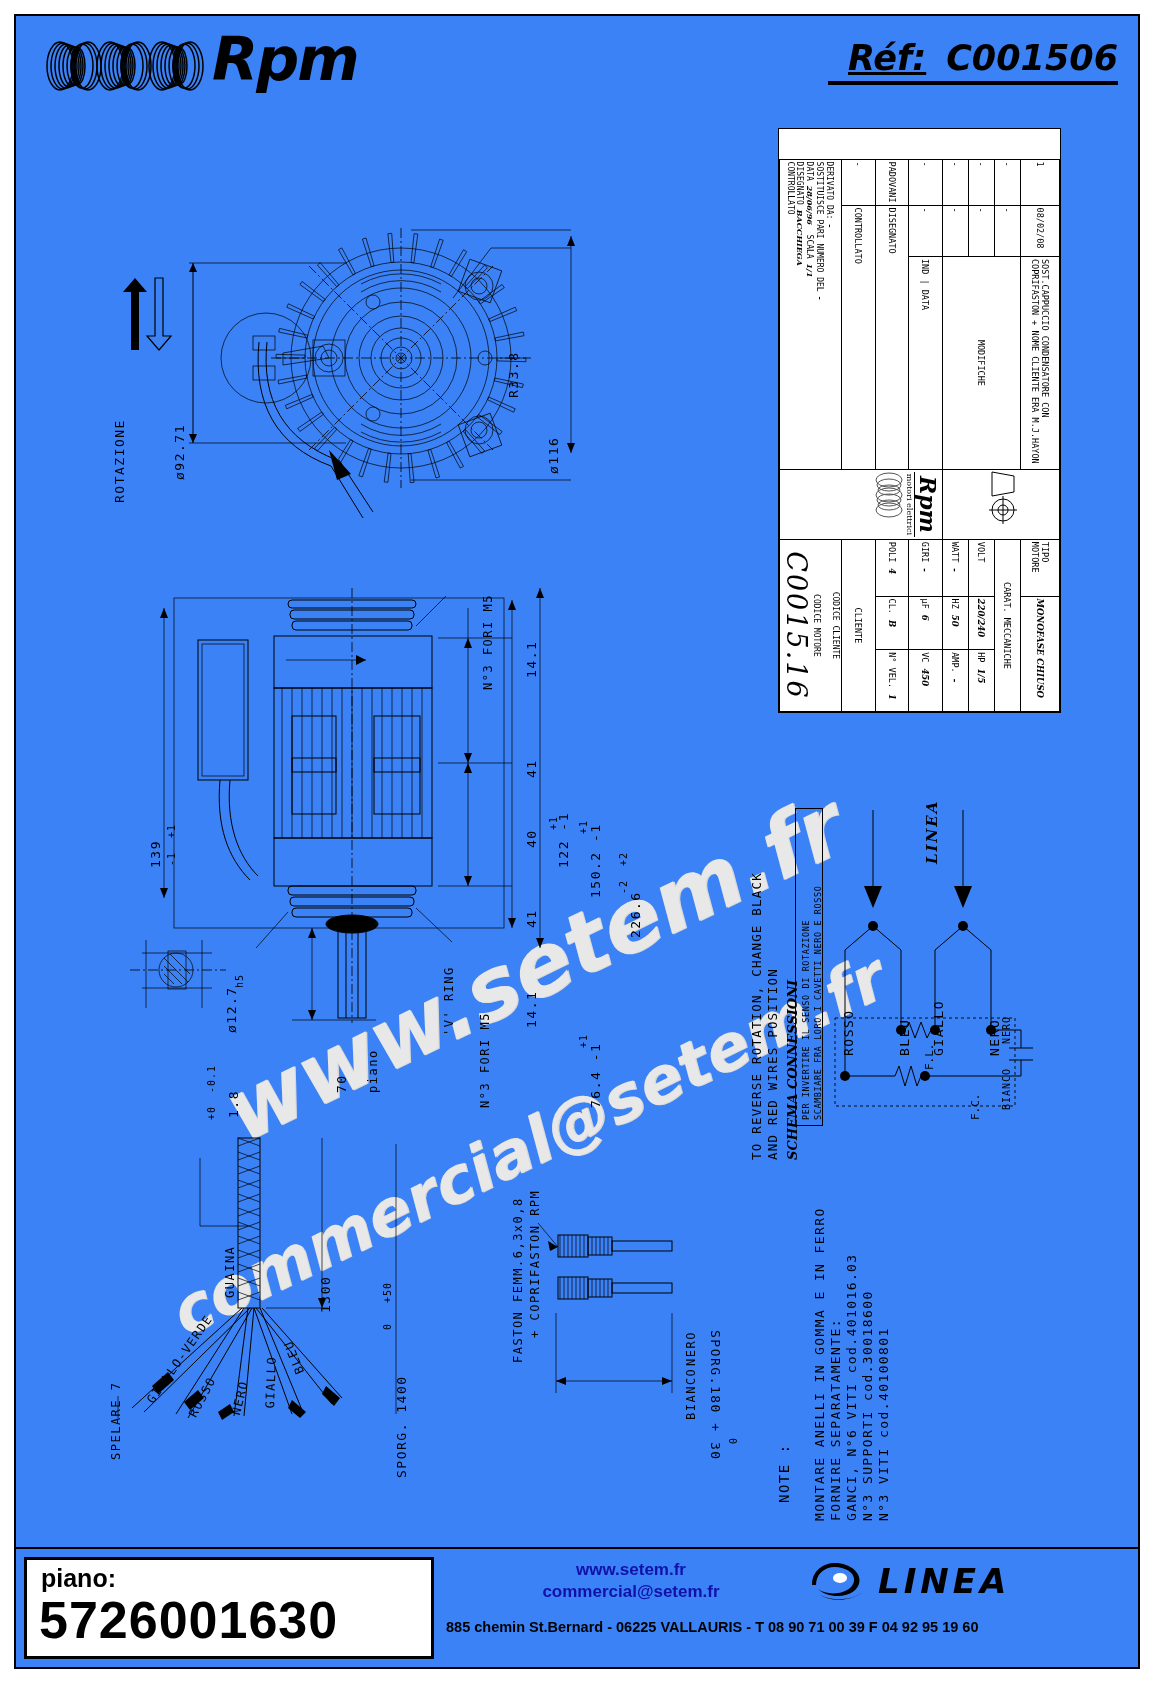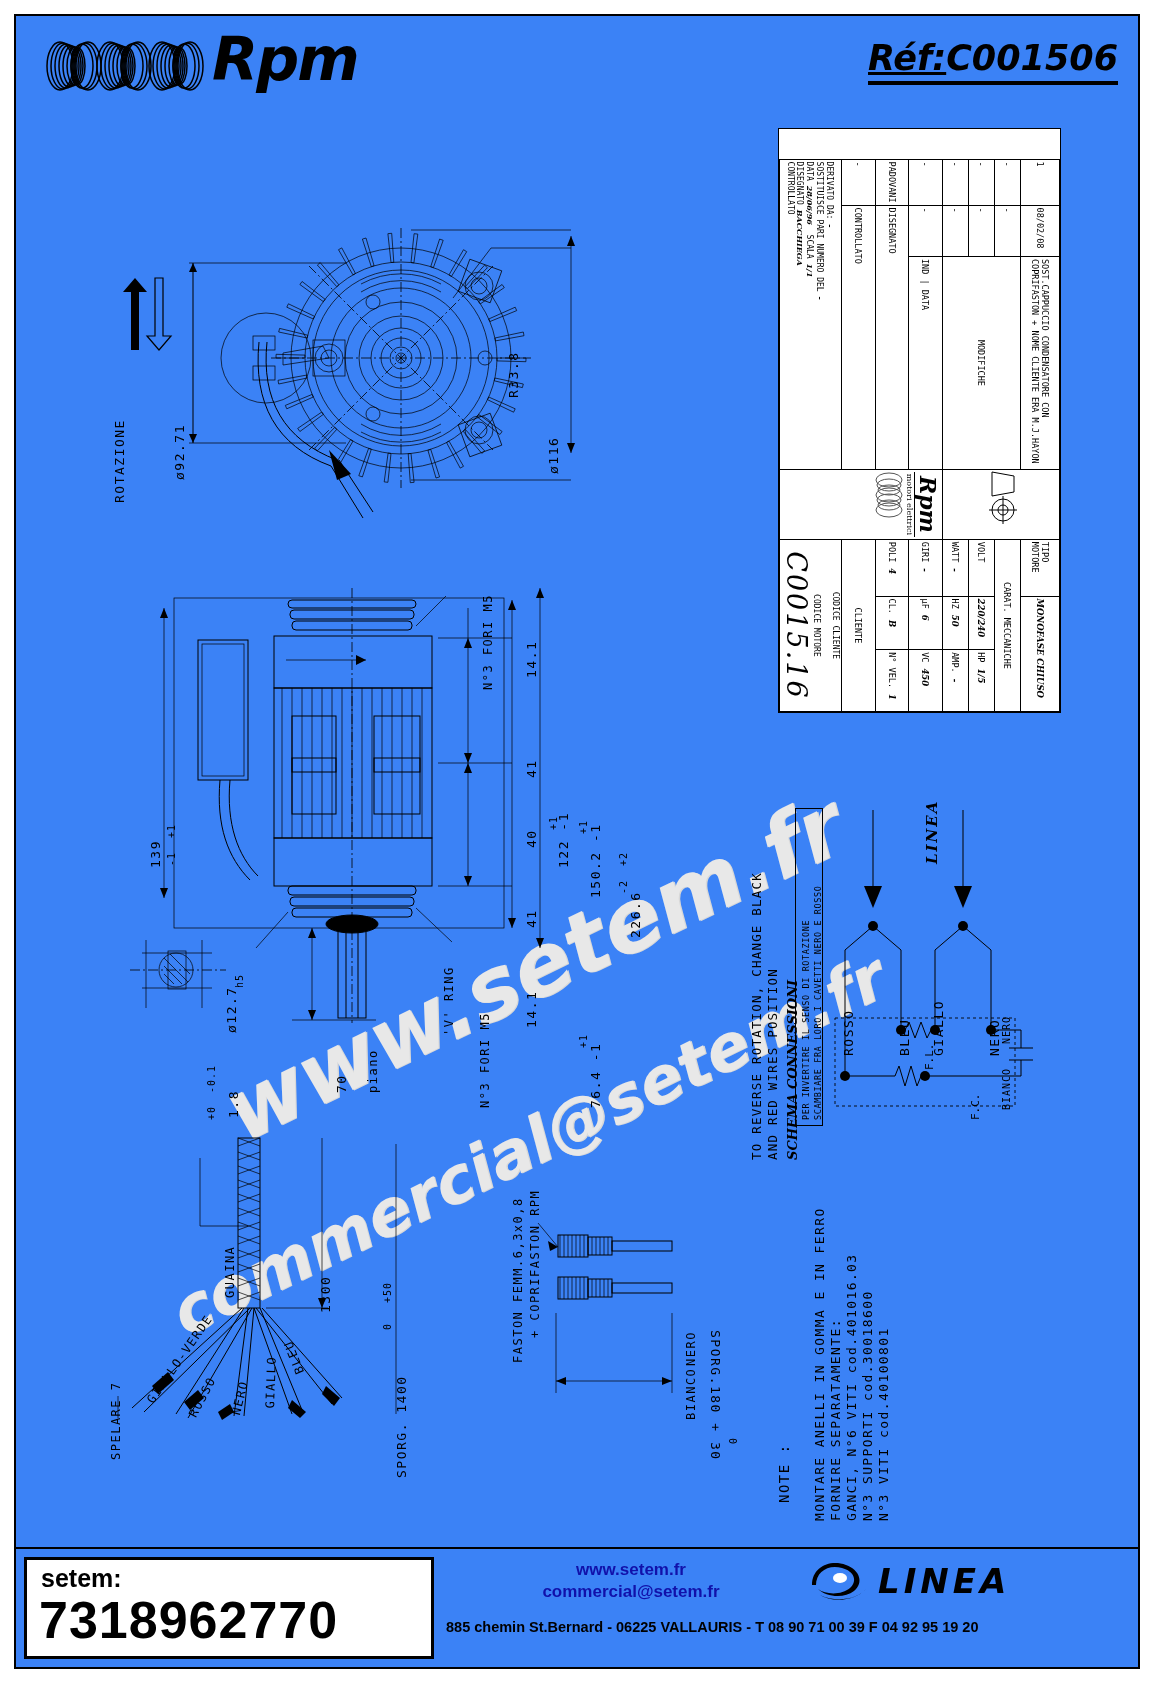--- a/index.html
+++ b/index.html
@@ -26,21 +26,21 @@
     font-family:"DejaVu Sans", sans-serif; font-style:italic; font-weight:bold;
     font-size:60px; letter-spacing:-2px; line-height:62px;
   }
 
   #ref-block {
     position:absolute; right:20px; top:22px; text-align:right;
     border-bottom:4px solid #000; padding-bottom:3px;
   }
   #ref-block .ref-lbl, #ref-block .ref-val {
     display:inline-block; font-family:"DejaVu Sans", sans-serif;
-    font-style:italic; font-weight:bold; font-size:35px; letter-spacing:0px;
+    font-style:italic; font-weight:bold; font-size:35px; letter-spacing:0px;margin-left:20px;
   }
   #ref-block .ref-lbl { text-decoration:underline; }
   #ref-block .ref-val { }
 
   
   #canvas { position:absolute; left:0; top:92px; width:100%; height:1350px; }
   .v-text {
     position:absolute; white-space:nowrap;
     transform-origin:left top; font-family:"DejaVu Sans Mono", monospace;
   }
@@ -743,28 +743,28 @@
       <div class="v-text rot90" style="left:52px; top:348px; font-size:13px; letter-spacing:1.4px;">FORNIRE SEPARATAMENTE:</div>
       <div class="v-text rot90" style="left:68px; top:348px; font-size:13px; letter-spacing:1.4px;">GANCI, N°6 VITI cod.401016.03</div>
       <div class="v-text rot90" style="left:84px; top:348px; font-size:13px; letter-spacing:1.4px;">N°3 SUPPORTI cod.30018600</div>
       <div class="v-text rot90" style="left:100px; top:348px; font-size:13px; letter-spacing:1.4px;">N°3 VITI cod.40100801</div>
     </div>
 
   </div>
 
   <div id="footer">
     <div id="code-box">
-      <div id="code-lbl">setem:</div>
-      <div id="code-val">7318962770</div>
+      <div id="code-lbl">piano:</div>
+      <div id="code-val">5726001630</div>
     </div>
     <div id="foot-web">
       <div>www.setem.fr</div>
       <div>commercial@setem.fr</div>
     </div>
-    <div id="foot-addr">885 chemin St.Bernard  -   06225 VALLAURIS  -  T 08 90 71 00 39   F 04 92 95 19 20</div>
+    <div id="foot-addr">885 chemin St.Bernard  -   06225 VALLAURIS  -  T 08 90 71 00 39   F 04 92 95 19 60</div>
     <div id="setem-logo">
       <svg width="66" height="50" viewBox="0 0 66 50">
         <path d="M6,30 C6,12 24,4 40,10 C54,15 58,28 48,36 C38,44 20,42 12,34
                  C20,40 36,40 44,33 C52,26 48,16 36,13 C22,9 10,17 10,30 Z" fill="#000"></path>
         <path d="M14,40 C26,48 50,46 60,34 C52,44 30,48 14,40 Z" fill="#000"></path>
         <ellipse cx="34" cy="23" rx="7" ry="5" fill="#fff"></ellipse>
       </svg>
       <div id="setem-word">LINEA</div>
     </div>
   </div>

